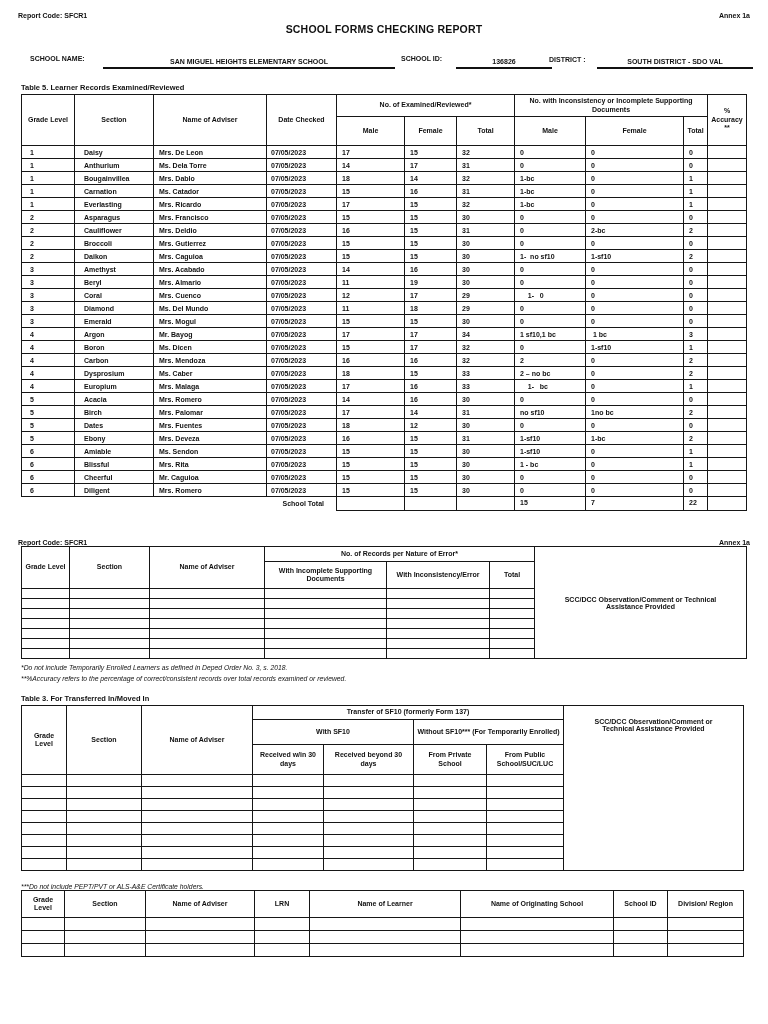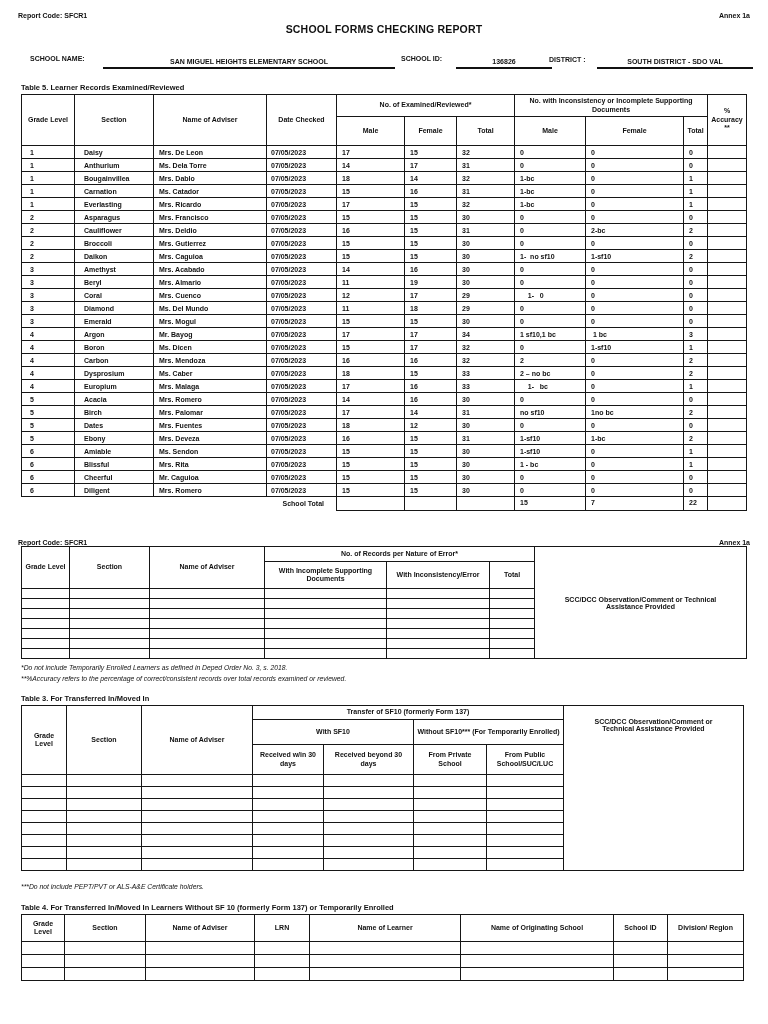--- a/index.html
+++ b/index.html
@@ -714,21 +714,20 @@
           <td></td>
           <td></td>
         </tr>
         </tbody>
     </table>
     <div class="notebox top nb3">SCC/DCC Observation/Comment or Technical Assistance Provided</div>
   </div>
 
   <div class="fn fn3">***Do not include PEPT/PVT or ALS-A&amp;E Certificate holders.</div>
 
-  <div class="cap cap4">Table 4.  For Transferred In/Moved In Learners Without SF 10 (formerly Form 137) or Temporarily Enrolled</div>
   <table class="t4">
     <colgroup>
       <col style="width:43px">
         <col style="width:81px">
         <col style="width:109px">
         <col style="width:55px">
       <col style="width:151px">
         <col style="width:153px">
         <col style="width:54px">
         <col style="width:76px">

